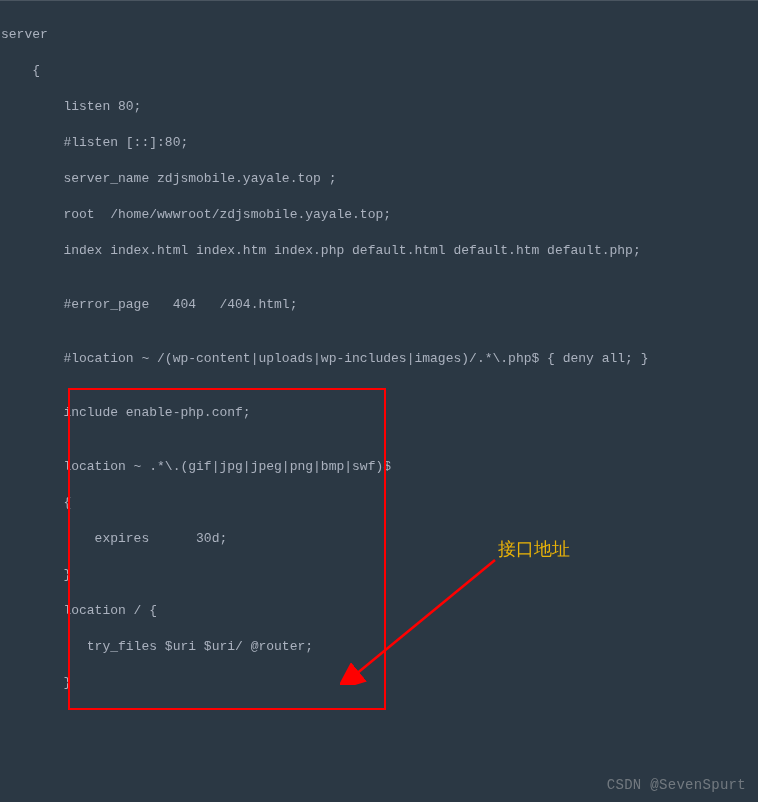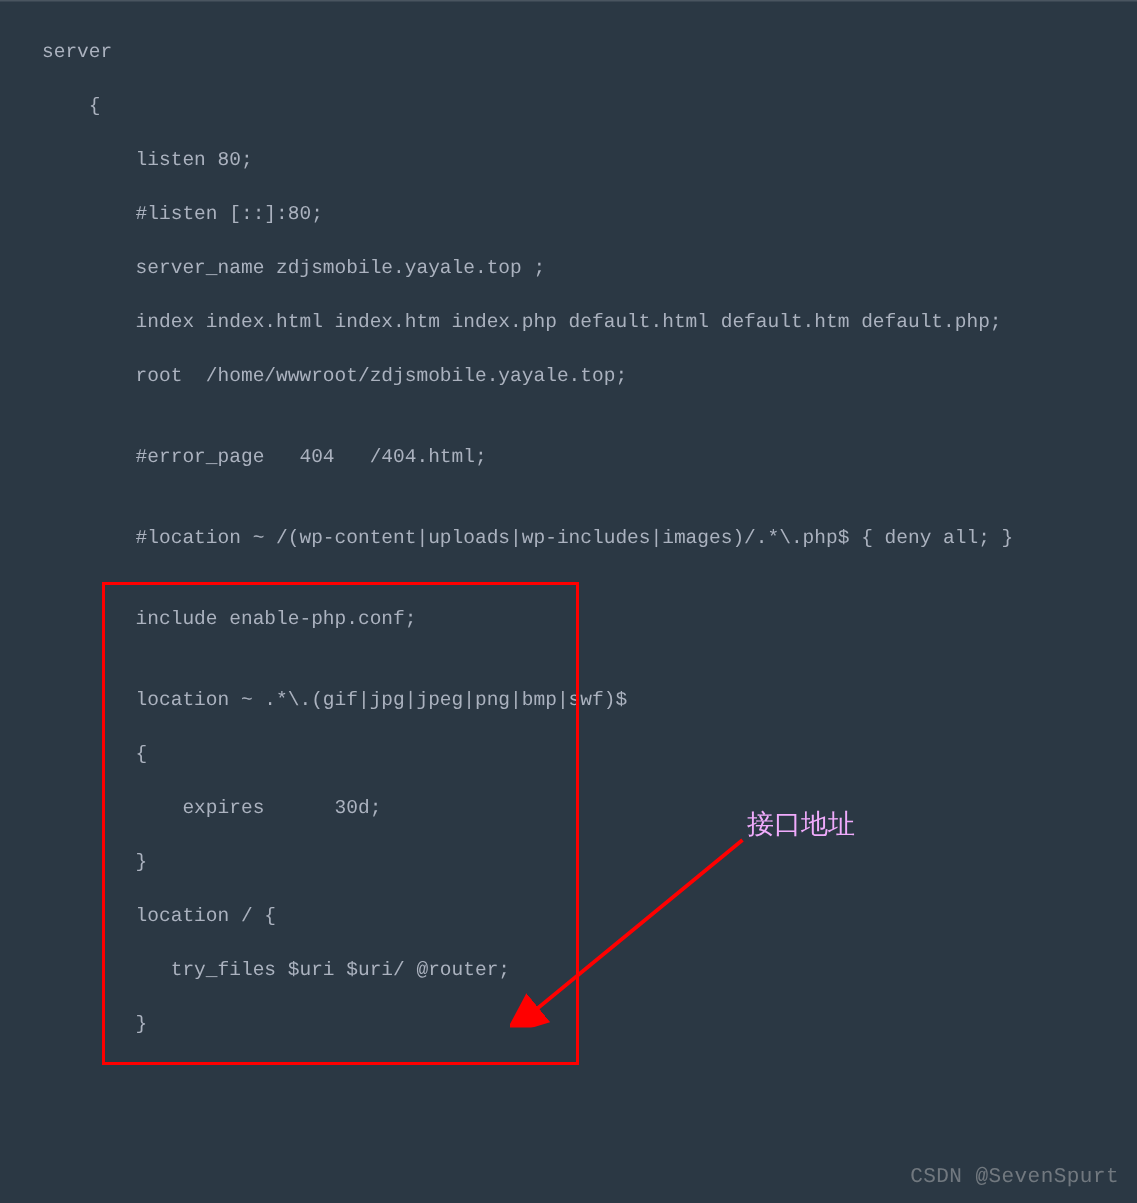--- a/index.html
+++ b/index.html
@@ -12,35 +12,35 @@
       line-height: 18px;
       color: #d0d0d0;
       overflow: hidden;
       position: relative;
     }
     .code-container {
       padding: 8px 0 0 0;
       white-space: pre;
       color: #abb2bf;
     }
-    .line { padding-left: 28px; }
+    .line { padding-left: 1px; }
     .highlight-box {
       position: absolute;
       border: 2.5px solid #ff0000;
       left: 68px;
       top: 388px;
       width: 318px;
       height: 322px;
       pointer-events: none;
     }
     .annotation-label {
       position: absolute;
       left: 498px;
       top: 540px;
-      color: #f0abfc;
+      color: #eab308;
       font-family: 'Microsoft YaHei', SimSun, sans-serif;
       font-size: 18px;
       pointer-events: none;
     }
     .arrow-svg {
       position: absolute;
       left: 340px;
       top: 545px;
       width: 170px;
       height: 140px;
@@ -67,22 +67,22 @@
 <body>
 
 <div class="top-border"></div>
 
 <div class="code-container">
 <div class="line">server</div>
 <div class="line">    {</div>
 <div class="line">        listen 80;</div>
 <div class="line">        #listen [::]:80;</div>
 <div class="line">        server_name zdjsmobile.yayale.top ;</div>
+<div class="line">        root  /home/wwwroot/zdjsmobile.yayale.top;</div>
 <div class="line">        index index.html index.htm index.php default.html default.htm default.php;</div>
-<div class="line">        root  /home/wwwroot/zdjsmobile.yayale.top;</div>
 <div class="line"></div>
 <div class="line">        #error_page   404   /404.html;</div>
 <div class="line"></div>
 <div class="line">        #location ~ /(wp-content|uploads|wp-includes|images)/.*\.php$ { deny all; }</div>
 <div class="line"></div>
 <div class="line">        include enable-php.conf;</div>
 <div class="line"></div>
 <div class="line">        location ~ .*\.(gif|jpg|jpeg|png|bmp|swf)$</div>
 <div class="line">        {</div>
 <div class="line">            expires      30d;</div>

